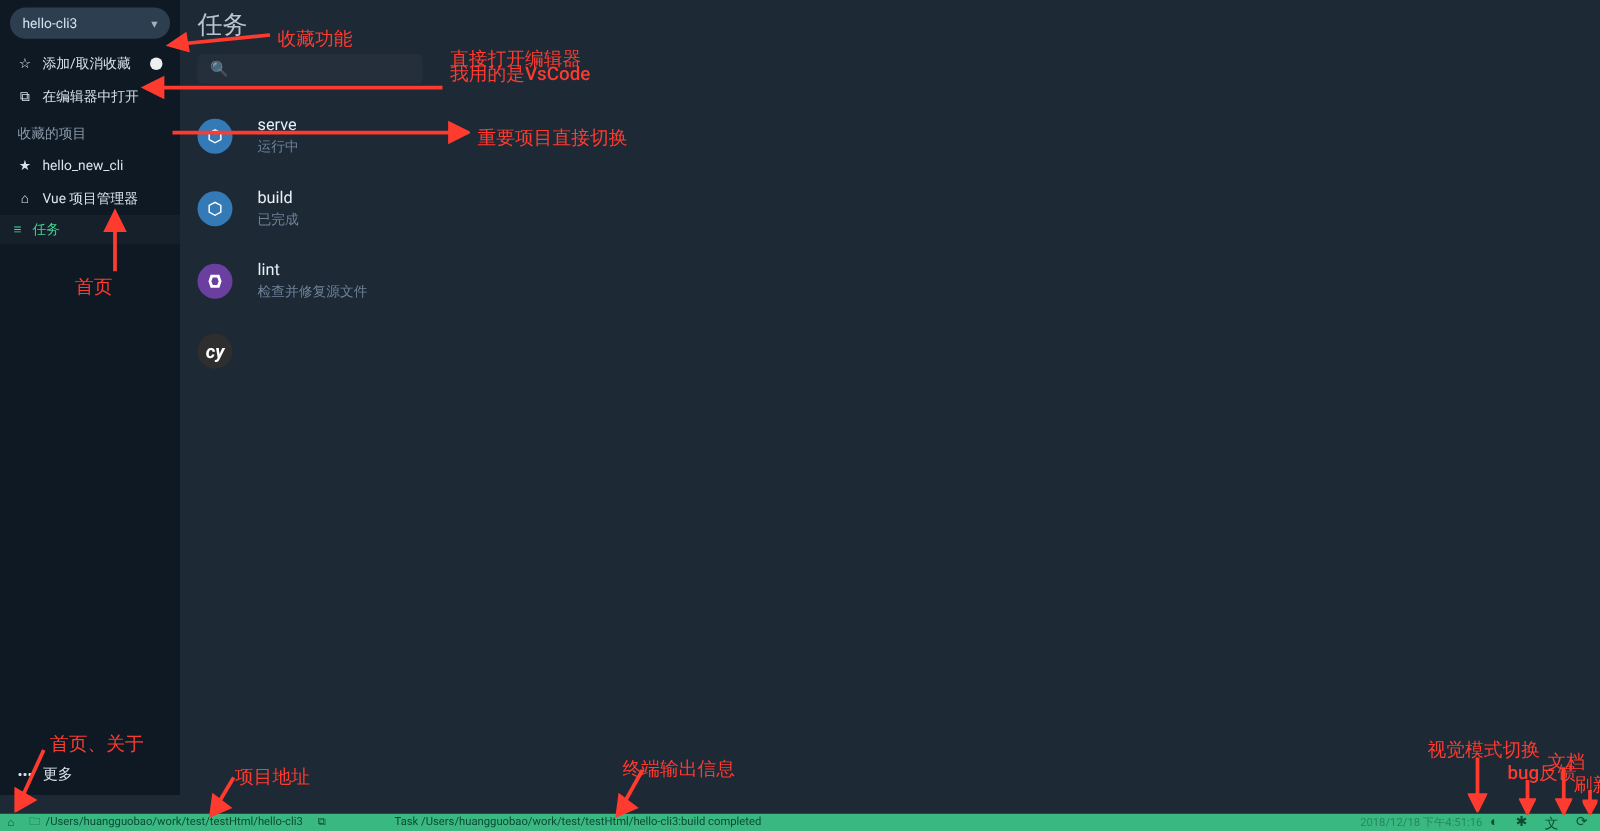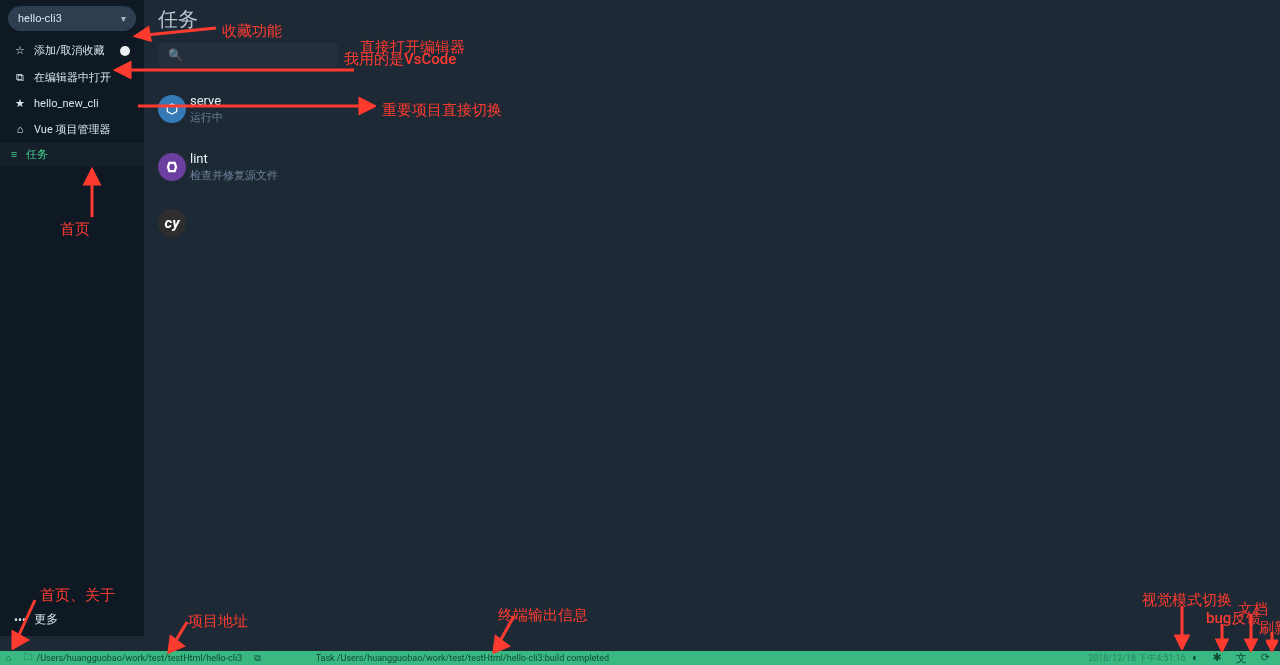--- a/index.html
+++ b/index.html
@@ -22,21 +22,21 @@
     
     
     .nav-tab { display:flex; align-items:center; gap:6px; padding:4px 8px; font-size:11px; background:#15202b;}
     
     
     .main { flex: 1; background: #1d2935; padding: 6px 14px; }
     .page-title { font-size: 20px; font-weight: 300; color: #b8c4cf; margin-bottom: 4px; }
     .search-bar { background: rgba(255,255,255,.03); border-radius: 4px; padding: 5px 10px; display:flex; align-items:center; width: 180px; margin: 10px 0 18px; }
     .search-bar .sicon { font-size: 12px; opacity:.6; }
     
-    .task-row { display: flex; align-items: center; gap: 4px; padding: 8px 0 18px; }
+    .task-row { display: flex; align-items: center; gap: 20px; padding: 8px 0 18px; }
     .task-icon { width: 28px; height: 28px; border-radius: 50%; display: flex; align-items:center; justify-content:center; font-size:13px; color:#fff; flex-shrink:0; }
     .ic-blue { background:#347ab7; }
     .ic-purple { background:#6b3fa0; }
     .ic-dark { background:#2e2e2e; font-weight:700; font-size:15px; font-style:italic;}
     .ic-teal { background:#3a7f9e; }
     .task-text .name { font-size: 13px; color:#e8f0f7; }
     .task-text .desc { font-size: 11px; color:#6e8299; margin-top:2px; }
     
     
     .status { position: absolute; bottom: 0; left: 0; right: 0; height: 14px; background: #3ab881; display: flex; align-items: center; font-size: 9px; color: #0c4a33; }
@@ -67,20 +67,21 @@
       <span class="ic">☆</span>
       <span>添加/取消收藏</span>
       <span class="toggle-dot"></span>
     </div>
 
     <div class="sidebar-item small">
       <span class="ic">⧉</span>
       <span>在编辑器中打开</span>
     </div>
 
+    <div class="sidebar-section-title">收藏的项目</div>
 
     <div class="sidebar-item small">
       <span class="ic">★</span>
       <span>hello_new_cli</span>
     </div>
 
     <div class="sidebar-item small">
       <span class="ic">⌂</span>
       <span>Vue 项目管理器</span>
     </div>
@@ -109,20 +110,31 @@
         <svg width="14" height="14" viewBox="0 0 24 24">
             <path fill="#fff" d="M12 2l9 5v10l-9 5-9-5V7l9-5zm0 2.3L5 8v8l7 3.9L19 16V8l-7-3.7z"></path>
           </svg>
       </div>
       <div class="task-text">
         <div class="name">serve</div>
         <div class="desc">运行中</div>
       </div>
     </div>
 
+    <div class="task-row">
+      <div class="task-icon ic-blue">
+        <svg width="14" height="14" viewBox="0 0 24 24">
+            <path fill="#fff" d="M12 2l9 5v10l-9 5-9-5V7l9-5zm0 2.3L5 8v8l7 3.9L19 16V8l-7-3.7z"></path>
+          </svg>
+      </div>
+      <div class="task-text">
+        <div class="name">build</div>
+        <div class="desc">已完成</div>
+      </div>
+    </div>
 
     <div class="task-row">
       <div class="task-icon ic-purple">
         <svg width="14" height="14" viewBox="0 0 24 24">
             <path fill="#fff" d="M6 3h12l3 9-3 9H6L3 12 6 3zm3 4l-2 5 2 5h6l2-5-2-5H9z"></path>
           </svg>
       </div>
       <div class="task-text">
         <div class="name">lint</div>
         <div class="desc">检查并修复源文件</div>
@@ -165,21 +177,21 @@
   <line x1="88" y1="14" x2="8" y2="22"></line>
     <path d="M8 22 l12 -8 l2 12 z"></path>
 </svg>
 <div class="anno" style="left:222px;top:22px">收藏功能</div>
 
 <svg class="arrow" style="left:108px;top:58px;width:248px;height:24px">
   <line x1="246" y1="12" x2="8" y2="12"></line>
     <path d="M8 12 l14 -7 l0 14 z"></path>
 </svg>
 <div class="anno" style="left:360px;top:38px">直接打开编辑器</div>
-<div class="anno" style="left:344px;top:50px">我用的是VsCode</div>
+<div class="anno" style="left:360px;top:50px">我用的是VsCode</div>
 
 <svg class="arrow" style="left:130px;top:96px;width:246px;height:20px">
   <line x1="8" y1="10" x2="244" y2="10"></line>
     <path d="M244 10 l-14 -7 l0 14 z"></path>
 </svg>
 <div class="anno" style="left:382px;top:101px">重要项目直接切换</div>
 
 <svg class="arrow" style="left:82px;top:165px;width:20px;height:54px">
   <line x1="10" y1="5" x2="10" y2="52"></line>
     <path d="M10 5 l-7 14 l14 0 z" transform="translate(0,0)"></path>

